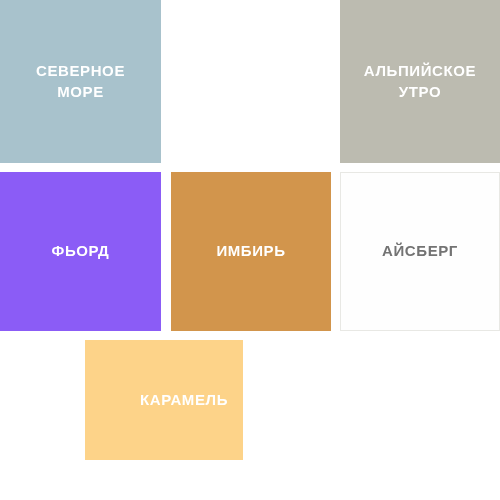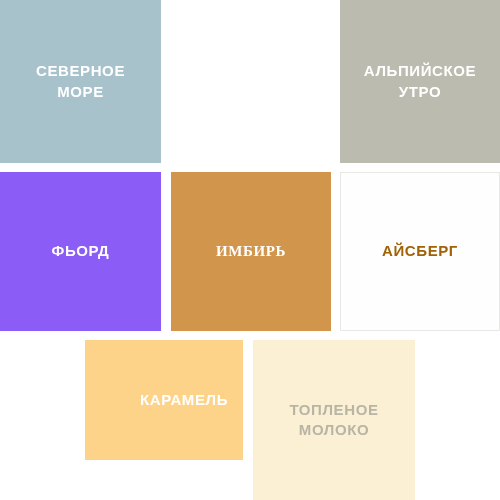--- a/index.html
+++ b/index.html
@@ -65,30 +65,26 @@
 
   <div class="swatch" id="swatch-alpine-dawn" style="background-color: rgb(188, 187, 176); color: rgb(255, 255, 255);">
     <span class="swatch-label">АЛЬПИЙСКОЕ
 УТРО</span>
   </div>
 
   <div class="swatch" id="swatch-fjord" style="background-color: #8b5cf6; color: rgb(255, 255, 255);">
     <span class="swatch-label">ФЬОРД</span>
   </div>
 
-  <div class="swatch" id="swatch-ginger" style="background-color: rgb(210, 149, 76); color: rgb(255, 255, 255); font-family: Liberation Serif, serif;">
+  <div class="swatch" id="swatch-ginger" style="background-color: rgb(210, 149, 76); color: rgb(255, 255, 255);">
     <span class="swatch-label">ИМБИРЬ</span>
   </div>
 
-  <div class="swatch" id="swatch-iceberg" style="background-color: rgb(254, 254, 254); color: #a16207; border: 1px solid rgb(232, 232, 228);">
+  <div class="swatch" id="swatch-iceberg" style="background-color: rgb(254, 254, 254); color: #737373; border: 1px solid rgb(232, 232, 228);">
     <span class="swatch-label">АЙСБЕРГ</span>
   </div>
 
   <div class="swatch" id="swatch-caramel" style="background-color: rgb(253, 211, 137); color: rgb(255, 255, 255);">
     <span class="swatch-label">КАРАМЕЛЬ</span>
   </div>
 
-  <div class="swatch" id="swatch-baked-milk" style="background-color: rgb(252, 240, 212); color: rgb(185, 181, 166);">
-    <span class="swatch-label">ТОПЛЕНОЕ
-МОЛОКО</span>
-  </div>
 
 </div>
 
 </body></html>

